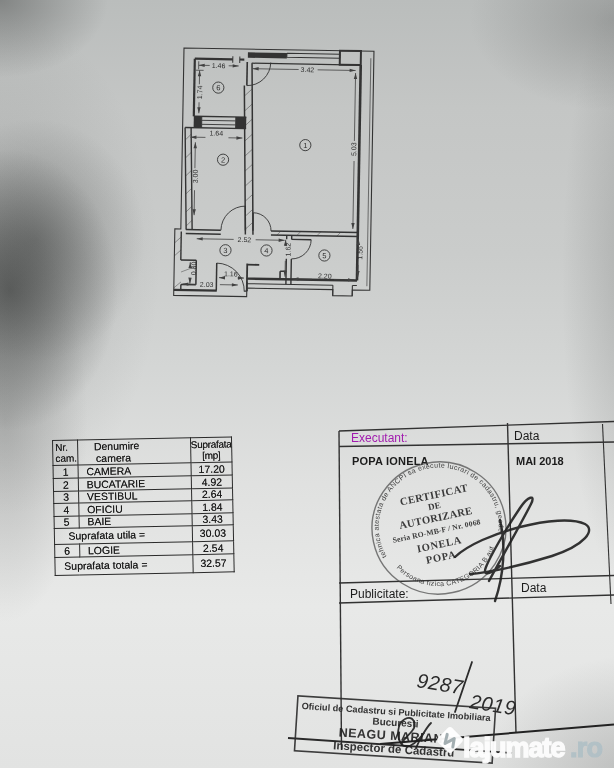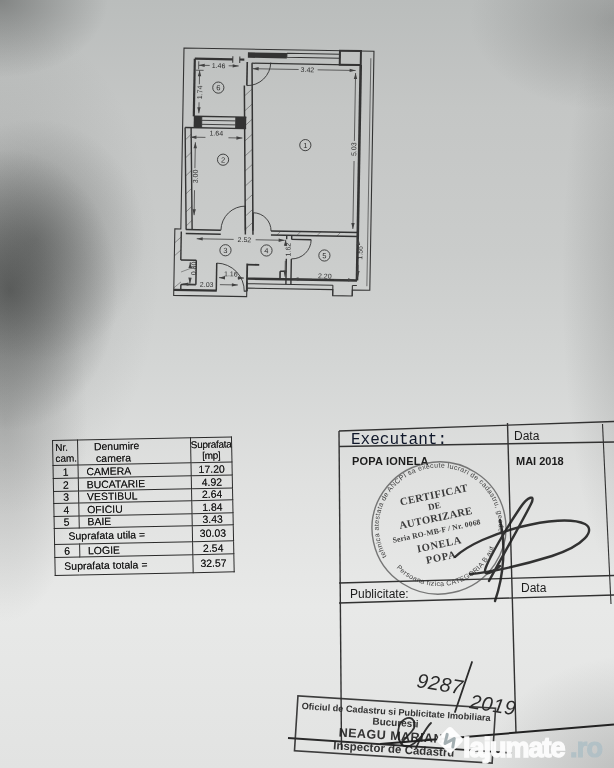--- a/index.html
+++ b/index.html
@@ -277,21 +277,21 @@
     <line x1="339" y1="603" x2="614" y2="595"></line>
 
     <line x1="339" y1="431" x2="341.5" y2="750"></line>
 
     <line x1="507.5" y1="423" x2="516" y2="733"></line>
 
     <line x1="602.5" y1="424" x2="611" y2="604" stroke-width="1.1"></line>
   </g>
 </svg>
 
-<div class="abs" style="left:351px;top:431px;font-size:16px;color:#0f172a;font-family:Liberation Mono, monospace;">Executant:</div>
+<div class="abs" style="left:351px;top:431px;font-size:12px;color:#a21caf;">Executant:</div>
 <div class="abs" style="left:514px;top:429px;font-size:12px;color:#1c1c1c;">Data</div>
 <div class="abs" style="left:352px;top:455px;font-size:11px;font-weight:bold;color:#1c1c1c;letter-spacing:.2px;">POPA IONELA</div>
 <div class="abs" style="left:516px;top:455px;font-size:11px;font-weight:bold;color:#1c1c1c;text-align:center;">MAI 2018</div>
 <div class="abs" style="left:350px;top:587px;font-size:12px;color:#1c1c1c;">Publicitate:</div>
 <div class="abs" style="left:521px;top:581px;font-size:12px;color:#1c1c1c;">Data</div>
 
 <svg id="stamp" class="abs" style="left:0;top:0;filter:blur(0.45px);" width="614" height="768" viewBox="0 0 614 768">
   <g transform="rotate(-12 439 528)" opacity="0.93">
 
     <ellipse cx="439" cy="528" rx="67" ry="66" fill="none" stroke="#454545" stroke-width="1.4" opacity="0.75"></ellipse>

